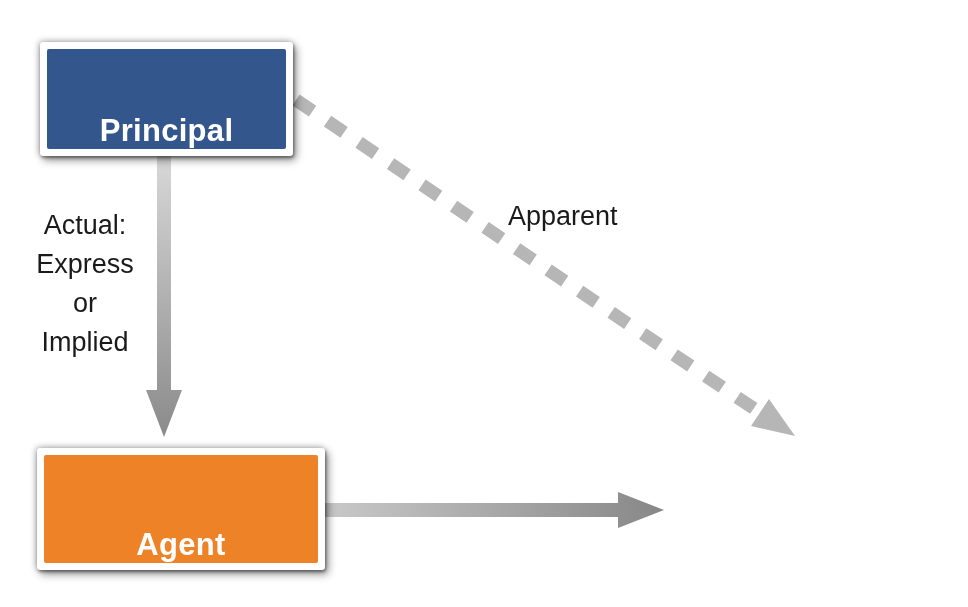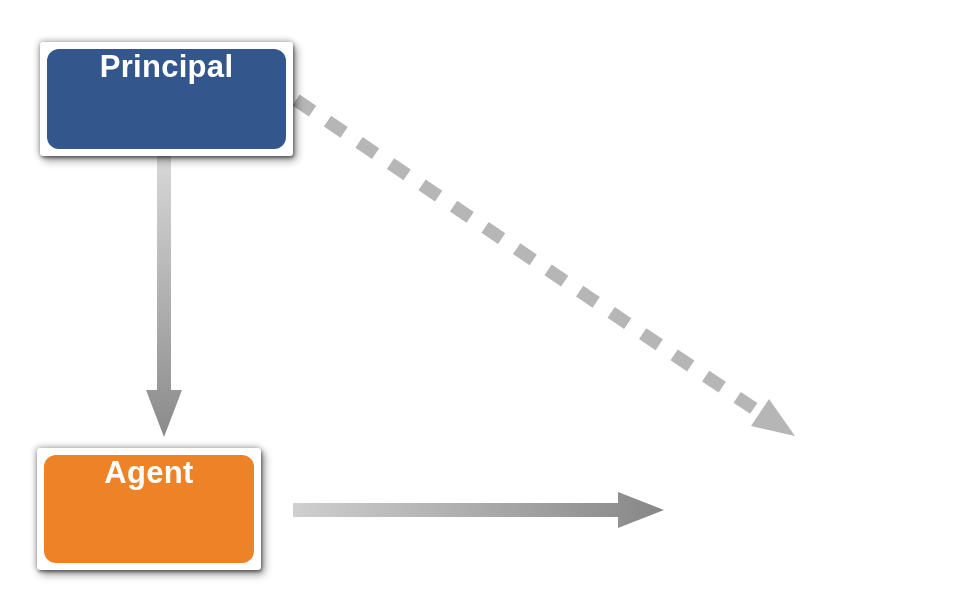--- a/index.html
+++ b/index.html
@@ -24,34 +24,34 @@
     box-sizing: border-box;
     display: flex;
     box-shadow:
       3px 4px 9px rgba(0,0,0,0.45),
       -1px -1px 6px rgba(0,0,0,0.28),
       1px 2px 3px rgba(0,0,0,0.35);
   }
   .node-fill {
     flex: 1;
     display: flex;
-    align-items: flex-start;
+    align-items: flex-end;
     justify-content: center;
-    border-radius: 12px;
+    border-radius: 2px;
   }
   .node-label {
     font-weight: bold;
     font-size: 31px;
     color: #ffffff;
     letter-spacing: 0.3px;
     white-space: nowrap;
   }
   .node-principal { left: 40px; top: 42px; width: 253px; height: 114px; }
   .node-principal .node-fill { background: #33568c; }
-  .node-agent { left: 37px; top: 448px; width: 224px; height: 122px; }
+  .node-agent { left: 37px; top: 448px; width: 288px; height: 122px; }
   .node-agent .node-fill { background: #ee8227; }
   .node-third-party { left: 672px; top: 446px; width: 264px; height: 124px; }
   .node-third-party .node-fill { background: #722e80; }
   .edge-label {
     position: absolute;
     color: #1a1a1a;
     font-size: 27px;
   }
   .edge-label-actual {
     left: 18px;
@@ -106,15 +106,20 @@
     </div>
   </div>
 
   <div class="node node-agent">
     <div class="node-fill">
       <span class="node-label">Agent</span>
     </div>
   </div>
 
 
+  <div class="edge-label edge-label-actual">Actual:
+Express
+or
+Implied</div>
 
+  <div class="edge-label edge-label-apparent">Apparent</div>
 
 </div>
 
 </body></html>

